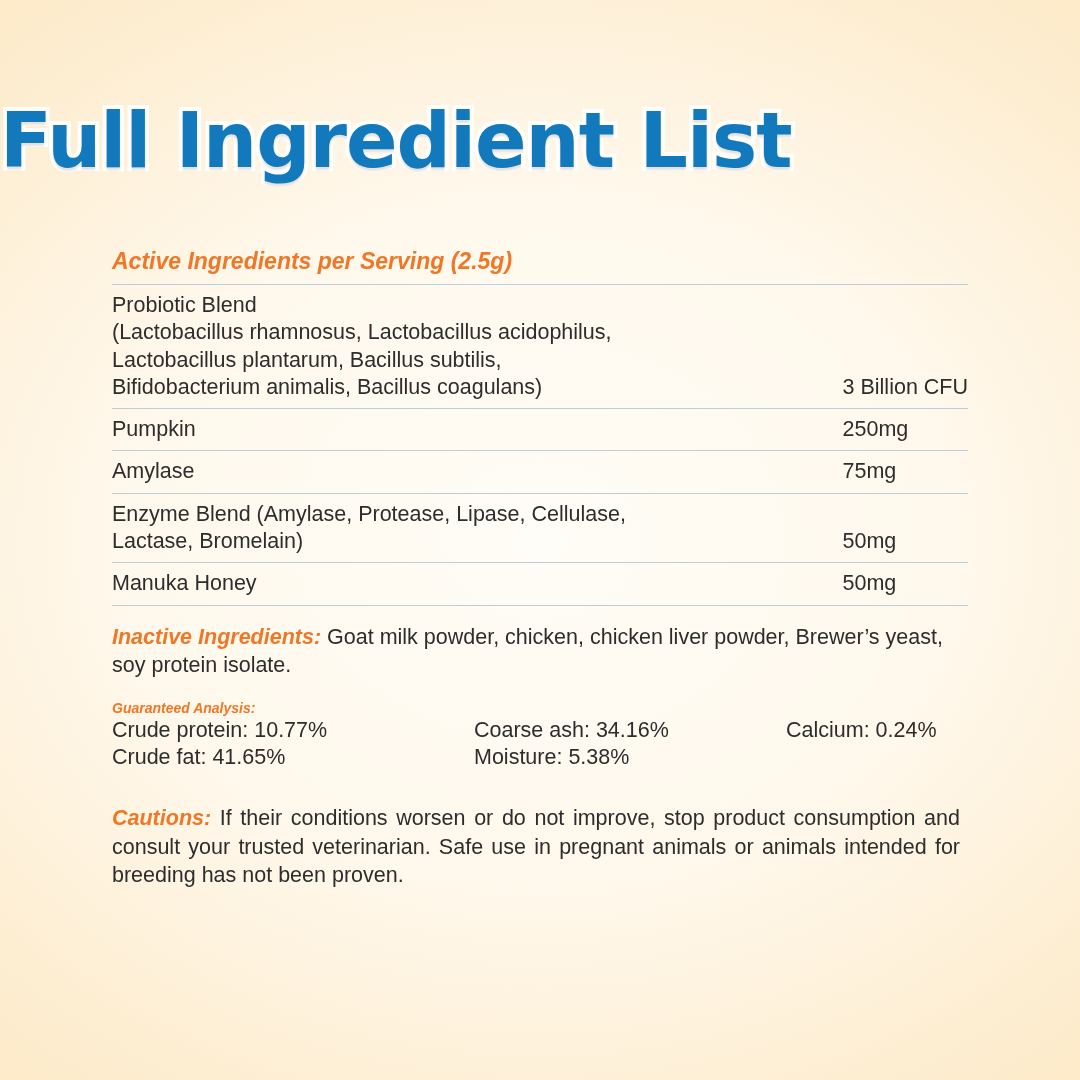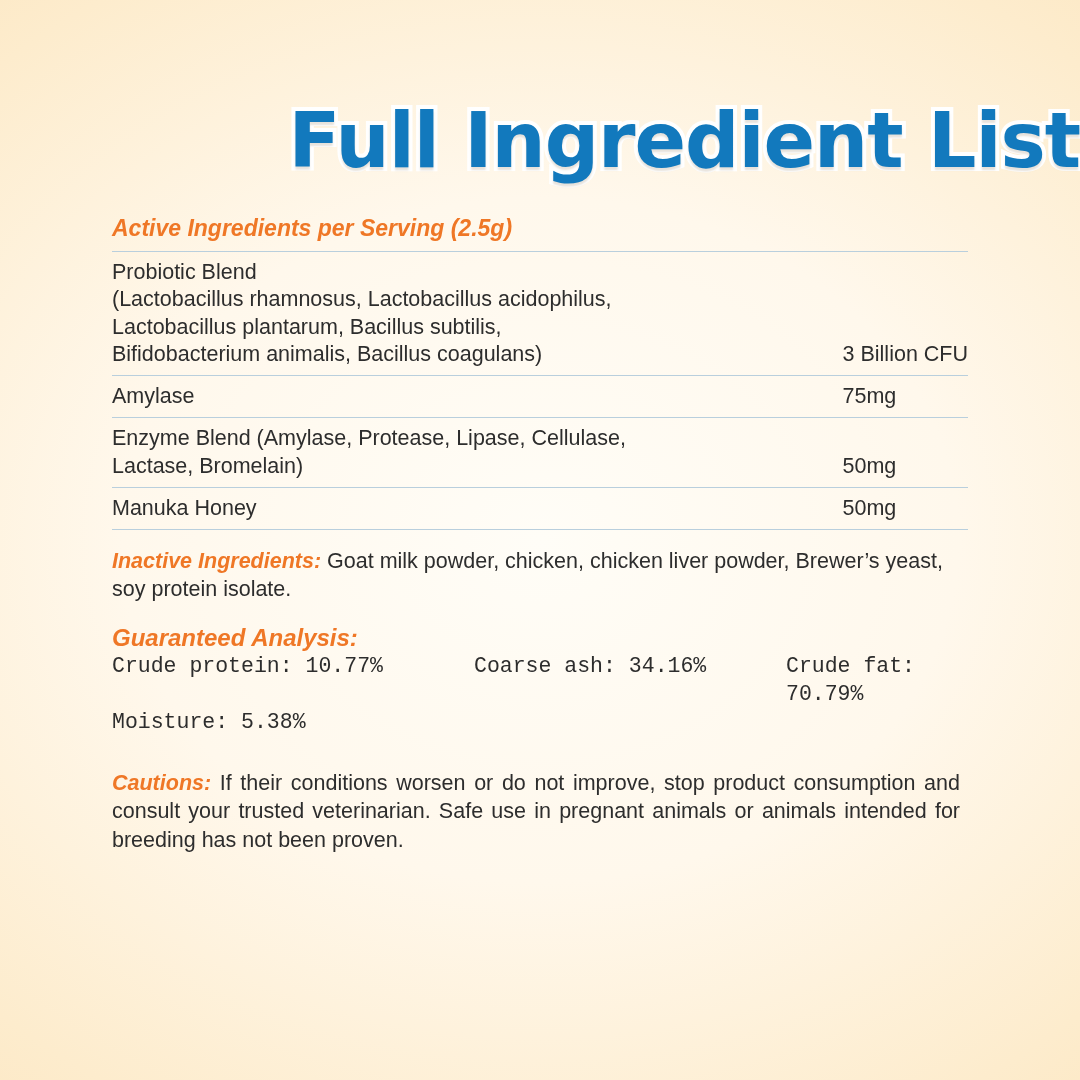--- a/index.html
+++ b/index.html
@@ -19,33 +19,33 @@
     height: 1080px;
     background:
       radial-gradient(ellipse 1100px 900px at 50% 50%, #fffdf7 0%, #fff8ec 38%, #fdeccd 72%, #fbe2b7 100%);
     box-sizing: border-box;
   }
   .title {
     position: absolute;
     top: 96px;
     left: 0;
     width: 1080px;
-    text-align: right;
+    text-align: left;
     font-size: 76px;
     font-weight: bold;
     letter-spacing: -1px;
     color: #1279bd;
     -webkit-text-stroke: 8px #ffffff;
     paint-order: stroke fill;
     text-shadow: 0 3px 2px rgba(160,140,110,0.25);
     font-family: "DejaVu Sans", sans-serif;
   }
   .content {
     position: absolute;
-    top: 215px;
+    top: 248px;
     left: 112px;
     width: 856px;
   }
   .section-head {
     color: #ef7726;
     font-style: italic;
     font-weight: bold;
     font-size: 23px;
     margin-bottom: 9px;
   }
@@ -79,31 +79,30 @@
   }
   .lead {
     color: #ef7726;
     font-style: italic;
     font-weight: bold;
   }
   .ga-head {
     color: #ef7726;
     font-style: italic;
     font-weight: bold;
-    font-size: 24px;
+    font-size: 14px;
     margin-top: 20px;
   }
   .ga-grid {
     display: grid;
     grid-template-columns: 362px 312px auto;
     font-size: 21.5px;
     color: #2d2d2d;
     line-height: 1.30;
     margin-top: 1px;
-    font-family: Liberation Mono, monospace;
   }
   .cautions {
     margin-top: 32px;
     font-size: 21.5px;
     color: #2d2d2d;
     line-height: 1.32;
     text-align: justify;
     width: 848px;
   }
 </style>
@@ -121,20 +120,24 @@
     <table class="ing-table">
       <tbody>
         <tr>
           <td style="white-space:pre-line;">Probiotic Blend
 (Lactobacillus rhamnosus, Lactobacillus acidophilus,
 Lactobacillus plantarum, Bacillus subtilis,
 Bifidobacterium animalis, Bacillus coagulans)</td>
           <td class="amount">3 Billion CFU</td>
         </tr>
         <tr>
+          <td>Pumpkin</td>
+          <td class="amount">250mg</td>
+        </tr>
+        <tr>
           <td>Amylase</td>
           <td class="amount">75mg</td>
         </tr>
         <tr>
           <td style="white-space:pre-line;">Enzyme Blend (Amylase, Protease, Lipase, Cellulase,
 Lactase, Bromelain)</td>
           <td class="amount">50mg</td>
         </tr>
         <tr>
           <td>Manuka Honey</td>
@@ -144,21 +147,22 @@
     </table>
 
     <div class="block">
       <span class="lead">Inactive Ingredients:</span><span> Goat milk powder, chicken, chicken liver powder, Brewer’s yeast, soy protein isolate.</span>
     </div>
 
     <div class="ga-head">Guaranteed Analysis:</div>
     <div class="ga-grid">
       <div>Crude protein: 10.77%</div>
       <div>Coarse ash: 34.16%</div>
-      <div>Crude fat: 70.79%</div>
+      <div>Calcium: 0.24%</div>
+      <div>Crude fat: 41.65%</div>
       <div>Moisture: 5.38%</div>
       <div></div>
     </div>
 
     <div class="cautions">
       <span class="lead">Cautions:</span><span> If their conditions worsen or do not improve, stop product consumption and consult your trusted veterinarian.  Safe use in pregnant animals or animals intended for breeding has not been proven.</span>
     </div>
 
   </div>
 </div>

